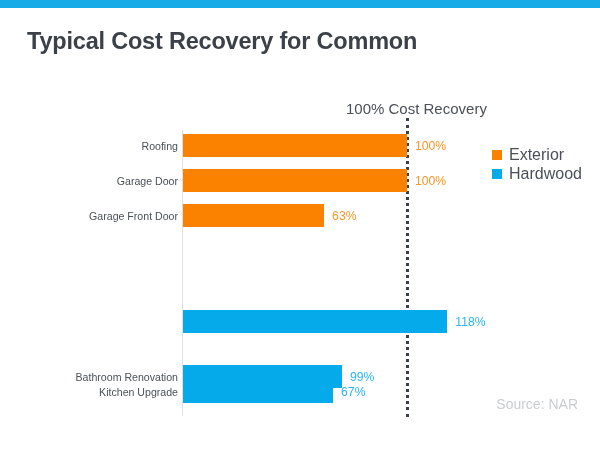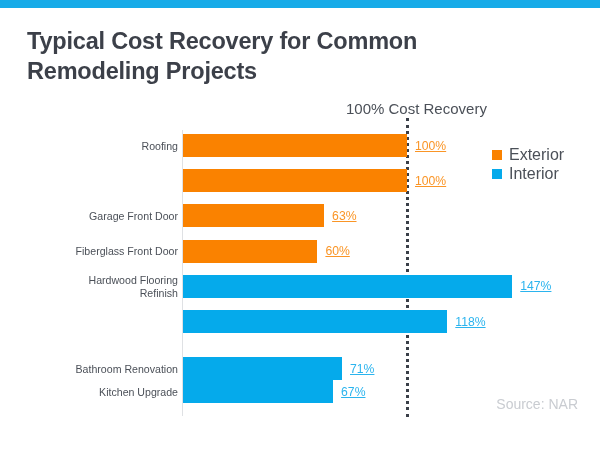--- a/index.html
+++ b/index.html
@@ -119,21 +119,20 @@
   }
   .bar.exterior { background: #FA8200; }
   .bar.interior { background: #05AAEB; }
 
   .bar-value {
     position: absolute;
     top: 50%;
     transform: translateY(-50%);
     font-size: 12.2px;
     white-space: nowrap;
-    text-decoration: underline;
   }
   .bar-value.exterior { color: #FA9526; }
   .bar-value.interior { color: #2BB4EE; }
 
   
   .legend {
     position: absolute;
     left: 492px;
     top: 146px;
   }
@@ -167,90 +166,77 @@
 </style>
 </head>
 <body>
 
 <div id="page">
 
   <div class="top-accent"></div>
 
   <div class="title">
     <span class="title-line">Typical Cost Recovery for Common</span>
-    <span class="title-line">Remodeling Projects</span>
   </div>
 
   <div class="plot">
 
     <div class="ref-label">100% Cost Recovery</div>
     <div class="ref-line"></div>
     <div class="cat-axis"></div>
 
     <div class="rows" id="rows">
         <div class="row" style="top: 134px;">
           <div class="row-label">
             <div>Roofing</div>
           </div>
           <div class="bar exterior" title="Roofing: 100%" style="width: 224px;"></div>
           <div class="bar-value exterior" style="left: 415px;">100%</div>
         </div>
         <div class="row" style="top: 169.2px;">
+          <div class="row-label">
+            <div>Garage Door</div>
+          </div>
           <div class="bar exterior" title="Garage Door: 100%" style="width: 224px;"></div>
           <div class="bar-value exterior" style="left: 415px;">100%</div>
         </div>
         <div class="row" style="top: 204.4px;">
           <div class="row-label">
             <div>Garage Front Door</div>
           </div>
           <div class="bar exterior" title="Steel Front Door: 63%" style="width: 141.12px;"></div>
           <div class="bar-value exterior" style="left: 332.12px;">63%</div>
-        </div>
-        <div class="row" style="top: 239.6px;">
-          <div class="row-label">
-            <div>Fiberglass Front Door</div>
-          </div>
-          <div class="bar exterior" title="Fiberglass Front Door: 60%" style="width: 134.4px;"></div>
-          <div class="bar-value exterior" style="left: 325.4px;">60%</div>
-        </div>
-        <div class="row" style="top: 274.8px;">
-          <div class="row-label">
-            <div>Hardwood Flooring</div>
-            <div>Refinish</div>
-          </div>
-          <div class="bar interior" title="Hardwood Flooring Refinish: 147%" style="width: 329.28px;"></div>
-          <div class="bar-value interior" style="left: 520.28px;">147%</div>
         </div>
         <div class="row" style="top: 310px;">
           <div class="bar interior" title="New Wood Flooring: 118%" style="width: 264.32px;"></div>
           <div class="bar-value interior" style="left: 455.32px; text-align: right;">118%</div>
         </div>
-        <div class="row" style="top: 357px;">
+        <div class="row" style="top: 365px;">
           <div class="row-label">
             <div>Bathroom Renovation</div>
           </div>
           <div class="bar interior" title="Bathroom Renovation: 71%" style="width: 159.04px;"></div>
-          <div class="bar-value interior" style="left: 350.04px;">71%</div>
+          <div class="bar-value interior" style="left: 350.04px;">99%</div>
         </div>
         <div class="row" style="top: 380.4px;">
           <div class="row-label">
             <div>Kitchen Upgrade</div>
           </div>
           <div class="bar interior" title="Kitchen Upgrade: 67%" style="width: 150.08px;"></div>
           <div class="bar-value interior" style="left: 341.08px;">67%</div>
         </div>
       </div>
   </div>
 
   <div class="legend" id="legend">
       <div class="legend-item">
         <span class="legend-swatch" style="background: rgb(250, 130, 0);"></span>
         <span class="legend-label">Exterior</span>
       </div>
       <div class="legend-item">
         <span class="legend-swatch" style="background: rgb(5, 170, 235);"></span>
-        <span class="legend-label">Interior</span>
+        <span class="legend-label">Hardwood</span>
       </div>
     </div>
 
   <div class="source">Source: NAR</div>
 
 </div>
 
 </body></html>

